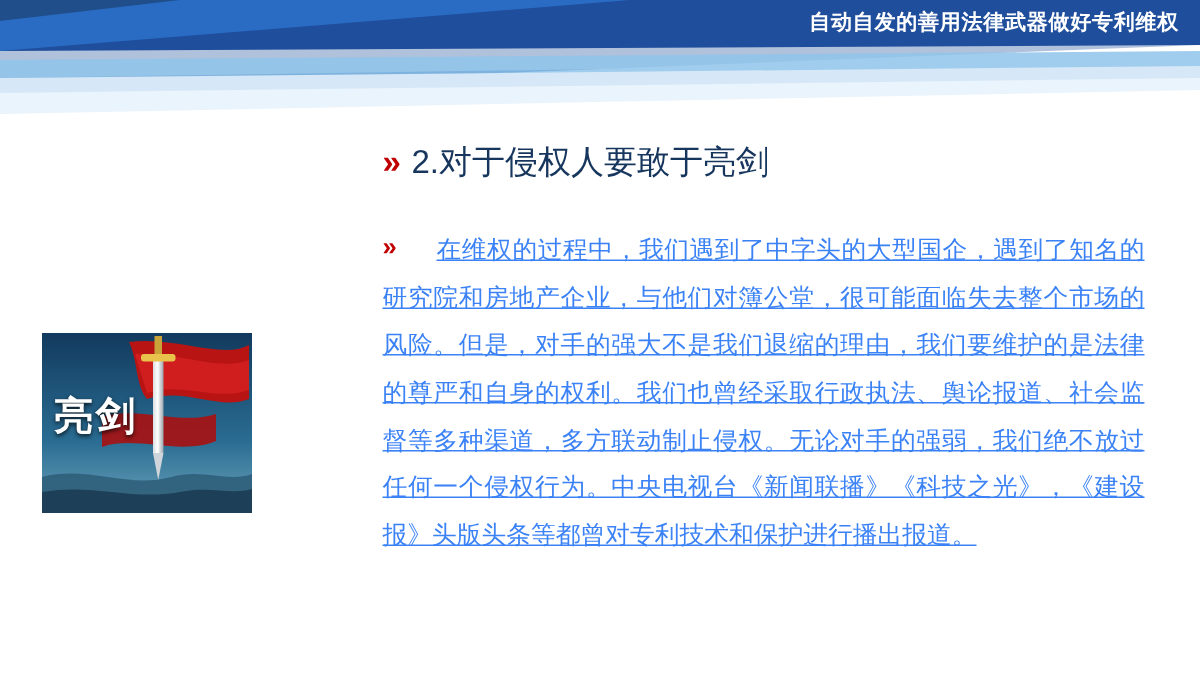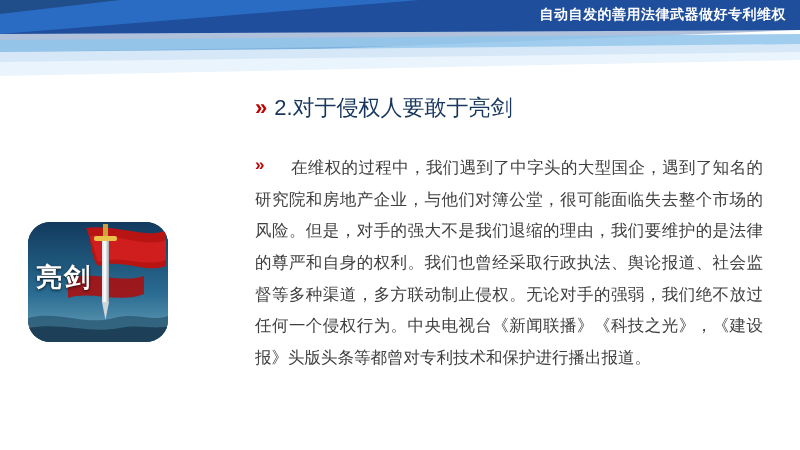--- a/index.html
+++ b/index.html
@@ -73,38 +73,38 @@
     position: absolute;
     left: 0;
     top: 4px;
     color: #c00000;
     font-size: 17px;
     font-weight: bold;
     letter-spacing: -2px;
     line-height: 1;
   }
   .body-text {
-    color: #404040;
+    color: #3b82f6;
     font-size: 16.5px;
     line-height: 1.92;
     text-align: justify;
     text-indent: 36px;
     margin: 0;
+    text-decoration: underline;
   }
 
   
   .pic {
     position: absolute;
     left: 28px;
     top: 222px;
     width: 140px;
     height: 120px;
     overflow: hidden;
     background: #0b2a4a;
-    border-radius: 22px;
   }
   .pic svg { display: block; }
   .pic-caption {
     position: absolute;
     left: 8px;
     top: 38px;
     color: #ffffff;
     font-size: 26px;
     font-weight: bold;
     letter-spacing: 2px;

